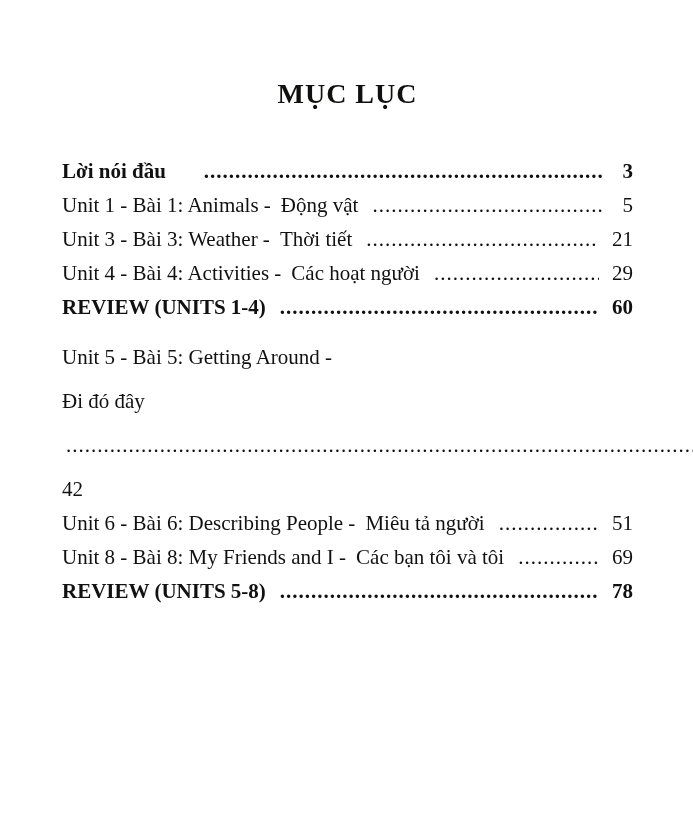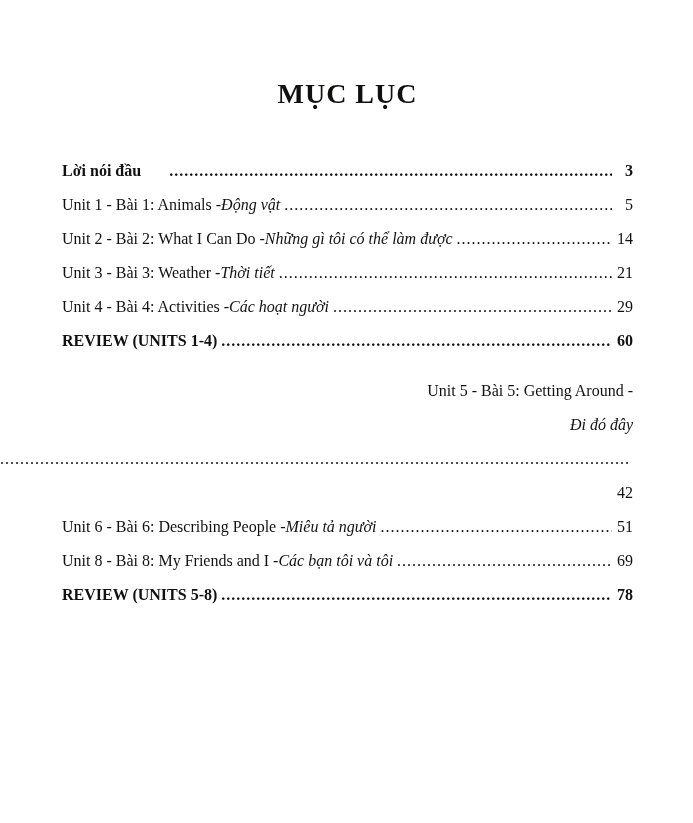--- a/index.html
+++ b/index.html
@@ -28,38 +28,38 @@
     font-weight: bold;
     letter-spacing: 1px;
     margin: 0 0 44px 0;
     color: #10100f;
   }
   .toc-list {
     width: 571px;
   }
   .toc-row {
     display: flex;
-    align-items: flex-end;
-    font-size: 16px;
+    align-items: flex-start;
+    font-size: 21px;
     line-height: 34px;
     white-space: nowrap;
+    gap: 10px;
   }
   .toc-row.bold {
     font-weight: bold;
   }
   .toc-row.group-break {
     margin-top: 16px;
     flex-direction: column;
   }
   .toc-row .label {
     flex: none;
   }
   .toc-row .italic-part {
     flex: none;
-    font-style: italic;
   }
   .toc-row .italic-part:empty {
     display: none;
   }
   .leader {
     flex: 1 1 auto;
     overflow: hidden;
     white-space: nowrap;
     margin: 0 3px 0 4px;
     min-width: 20px;
@@ -86,26 +86,20 @@
       <div class="toc-row bold pre-gap">
     <span class="label">Lời nói đầu</span>
     <span class="leader"></span>
     <span class="page-num">3</span>
   </div>
       <div class="toc-row">
     <span class="label">Unit 1 - Bài 1: Animals - </span>
         <span class="italic-part">Động vật</span>
     <span class="leader"></span>
     <span class="page-num">5</span>
-  </div>
-      <div class="toc-row">
-    <span class="label">Unit 2 - Bài 2: What I Can Do - </span>
-        <span class="italic-part">Những gì tôi có thể làm được</span>
-    <span class="leader"></span>
-    <span class="page-num">14</span>
   </div>
       <div class="toc-row">
     <span class="label">Unit 3 - Bài 3: Weather - </span>
         <span class="italic-part">Thời tiết</span>
     <span class="leader"></span>
     <span class="page-num">21</span>
   </div>
       <div class="toc-row">
     <span class="label">Unit 4 - Bài 4: Activities - </span>
         <span class="italic-part">Các hoạt người</span>

